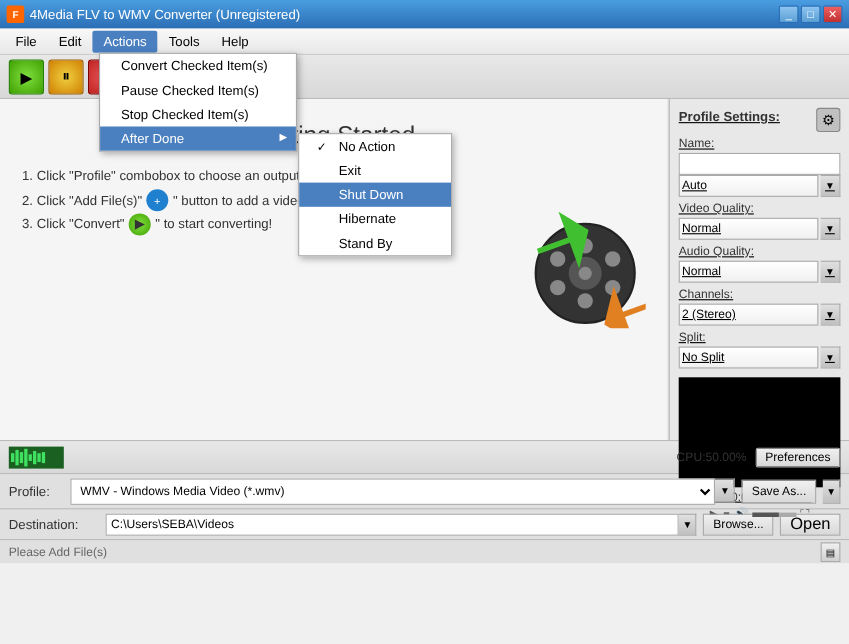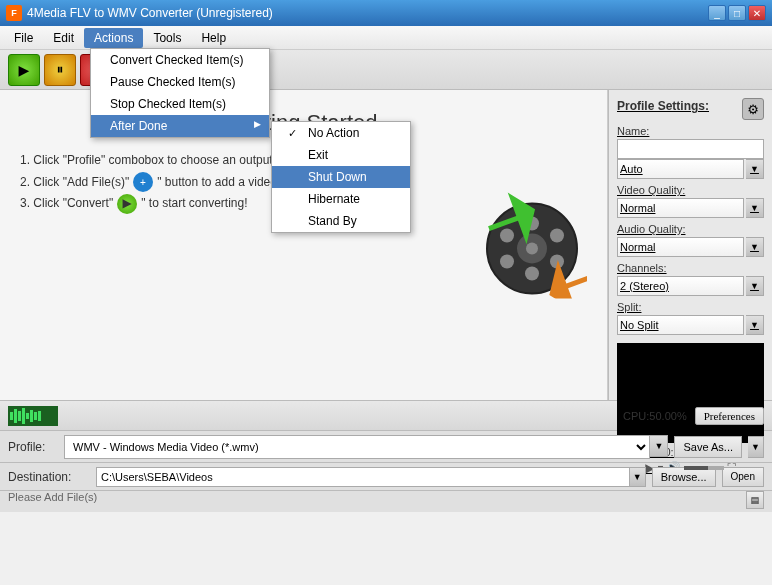--- a/index.html
+++ b/index.html
@@ -274,21 +274,20 @@
       background: #40e060;
     }
     .cpu-text { font-size: 11px; color: #333; }
     .pref-btn {
       padding: 2px 8px;
       background: linear-gradient(to bottom, #f0f0f0, #d8d8d8);
       border: 1px solid #aaa;
       border-radius: 2px;
       font-size: 11px;
       cursor: pointer;
-      font-family: Liberation Serif, serif;
     }
 
     
     .profile-area {
       height: 32px;
       background: #e0e0e0;
       border-top: 1px solid #bbb;
       display: flex;
       align-items: center;
       padding: 0 8px;
@@ -364,31 +363,31 @@
       background: linear-gradient(to bottom, #f0f0f0, #d8d8d8);
       border: 1px solid #aaa;
       font-size: 11px;
       cursor: pointer;
     }
     .open-btn {
       height: 20px;
       padding: 0 8px;
       background: linear-gradient(to bottom, #f0f0f0, #d8d8d8);
       border: 1px solid #aaa;
-      font-size: 10px;
+      font-size: 15px;
       cursor: pointer;
     }
 
     
     .file-list-area {
       background: #e0e0e0;
       border-top: 1px solid #bbb;
       height: 22px;
       display: flex;
-      align-items: flex-start;
+      align-items: center;
       padding: 0 8px;
       gap: 7px;
     }
     .file-list-text {
       font-size: 11px;
       color: #666;
       flex: 1;
     }
     .file-list-icon {
       width: 18px; height: 18px;

